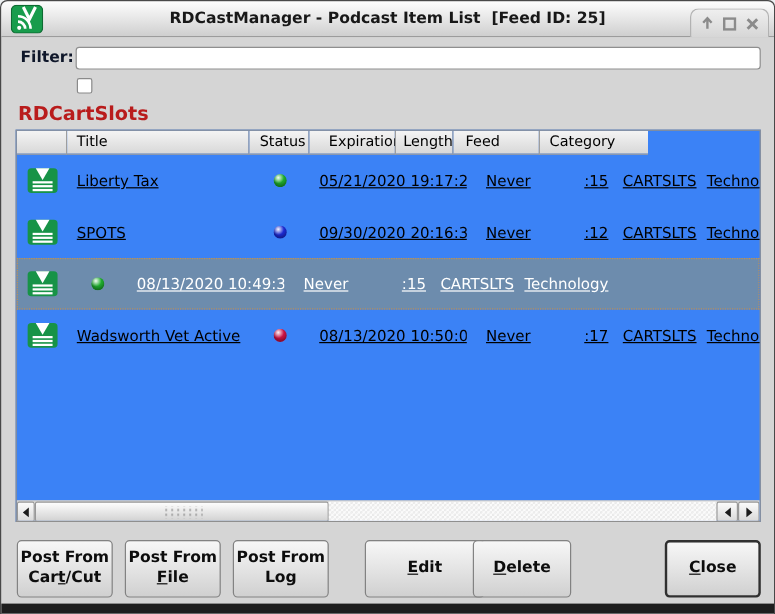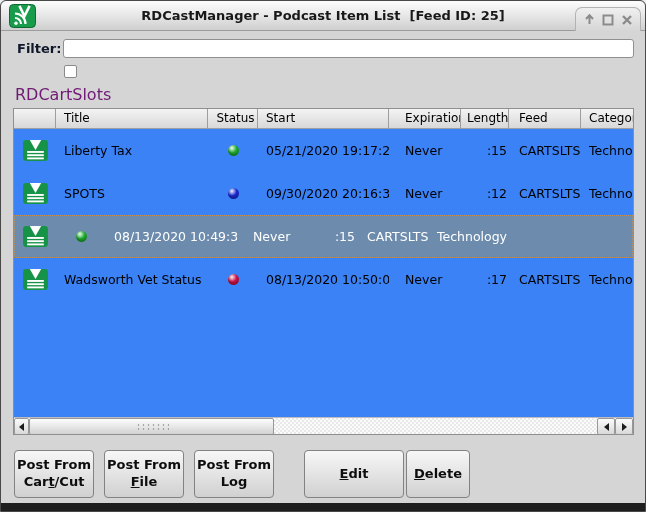--- a/index.html
+++ b/index.html
@@ -24,31 +24,31 @@
 
   
   .filter-label{position:absolute;left:16px;top:40px;width:42px;text-align:right;
     font-weight:bold;font-size:13px;color:#0f172a;}
   .filter-input{position:absolute;left:62px;top:38px;width:571px;height:19px;
     background:#fff;border:1px solid #8f8f8f;border-radius:3px;outline:none;
     font-family:inherit;font-size:12px;padding:0 4px;}
   .checkbox{position:absolute;left:63px;top:64px;width:13px;height:13px;
     background:#fff;border:1px solid #8a8a8a;border-radius:2px;}
   .checkbox-label{position:absolute;left:85px;top:63px;font-weight:bold;font-size:13px;color:#111;}
-  .section-title{position:absolute;left:14px;top:84px;font-weight:normal;font-size:16px;color:#701a75;}
+  .section-title{position:absolute;left:14px;top:84px;font-weight:bold;font-size:16px;color:#b91c1c;}
 
   
   .table{position:absolute;left:12px;top:107px;width:621px;height:327px;
     background:#3b82f6;border:1px solid #8f8f8f;overflow:hidden;}
   .thead{display:flex;height:20px;}
   .th{flex:none;height:20px;line-height:19px;font-size:12px;color:#000;
     padding-left:6px;white-space:nowrap;overflow:hidden;
     background:linear-gradient(180deg,#f4f4f4,#d8d8d8);
     border-right:1px solid #9e9e9e;border-bottom:1px solid #9e9e9e;cursor:default;}
-  .row{display:flex;height:43px;align-items:center;font-size:12.5px;color:#000;}
+  .row{display:flex;height:43px;align-items:center;font-size:12.5px;color:#000;text-decoration:underline;}
   .cell{flex:none;white-space:nowrap;overflow:hidden;}
   .c0{width:42px;display:flex;justify-content:center;}
   .c1{width:152px;padding-left:8px;}
   .c2{width:50px;display:flex;justify-content:center;text-align:right;}
   .c3{width:131px;padding-left:8px;}
   .c4{width:72px;padding-left:16px;}
   .c5{width:48px;text-align:right;padding-right:2px;}
   .c6{width:72px;padding-left:10px;}
   .c7{width:90px;padding-left:8px;}
   .row.selected{background:#6d8cad;color:#fff;outline:1px dotted #c19055;outline-offset:-1px;}
@@ -81,21 +81,21 @@
     background:linear-gradient(180deg,#f7f7f7 0%,#e4e4e4 50%,#d0d0d0 100%);
     border:1px solid #828282;border-radius:4px;
     font-family:inherit;font-weight:bold;font-size:13px;color:#0d0d0d;
     display:flex;flex-direction:column;align-items:center;justify-content:center;line-height:1.3;
     padding:0;cursor:default;}
   .btn .mn{text-decoration:underline;}
   #btn-post-cart{left:13px;width:80px;}
   #btn-post-file{left:103px;width:80px;}
   #btn-post-log{left:193px;width:80px;}
   #btn-edit{left:303px;width:100px;}
-  #btn-delete{left:393px;width:64px;margin-left:12px;}
+  #btn-delete{left:393px;width:82px;}
   #btn-close{left:553px;width:80px;border:2px solid #303030;}
 </style>
 </head>
 <body>
 
 <div class="window">
 
   <div class="titlebar">
     <svg class="logo" viewBox="0 0 27 24">
       <rect x="0.5" y="0.5" width="26" height="23" rx="4" fill="#189c4c" stroke="#0d6b32"></rect>
@@ -129,21 +129,20 @@
 
   <span class="checkbox"></span>
 
   <div class="section-title">RDCartSlots</div>
 
   <div class="table">
     <div class="thead">
       <div class="th c0"></div>
       <div class="th c1">Title</div>
       <div class="th c2">Status</div>
-      <div class="th c3">Start</div>
       <div class="th c4">Expiration</div>
       <div class="th c5">Length</div>
       <div class="th c6">Feed</div>
       <div class="th c7" style="border-right:none;">Category</div>
     </div>
 
     <div class="row">
       <div class="cell c0">
           <svg class="cart-icon" viewBox="0 0 26 26">
         <rect x="1" y="3" width="24" height="20" rx="3" fill="#179347"></rect>
@@ -208,21 +207,21 @@
     <div class="row">
       <div class="cell c0">
           <svg class="cart-icon" viewBox="0 0 26 26">
         <rect x="1" y="3" width="24" height="20" rx="3" fill="#179347"></rect>
         <polygon points="7.5,3 13,12.5 18.5,3" fill="#ffffff"></polygon>
         <rect x="5" y="13.5" width="16" height="1.8" fill="#ffffff"></rect>
         <rect x="5" y="16.6" width="16" height="1.8" fill="#ffffff"></rect>
         <rect x="5" y="19.7" width="16" height="1.8" fill="#ffffff"></rect>
       </svg>
         </div>
-      <div class="cell c1">Wadsworth Vet Status</div>
+      <div class="cell c1">Wadsworth Vet Active</div>
       <div class="cell c2">
           <span class="dot" style="background-color: rgb(207, 18, 69);"></span>
         </div>
       <div class="cell c3">08/13/2020 10:50:01</div>
       <div class="cell c4">Never</div>
       <div class="cell c5">:17</div>
       <div class="cell c6">CARTSLTS</div>
       <div class="cell c7">Technology</div>
     </div>
 
@@ -254,15 +253,18 @@
   <button class="btn" id="btn-post-log">
     <span>Post From</span>
     <span>Log</span>
   </button>
   <button class="btn" id="btn-edit">
     <span><span class="mn">E</span>dit</span>
   </button>
   <button class="btn" id="btn-delete">
     <span><span class="mn">D</span>elete</span>
   </button>
+  <button class="btn" id="btn-close">
+    <span><span class="mn">C</span>lose</span>
+  </button>
 
   <div class="bottom-strip"></div>
 </div>
 
 </body></html>

